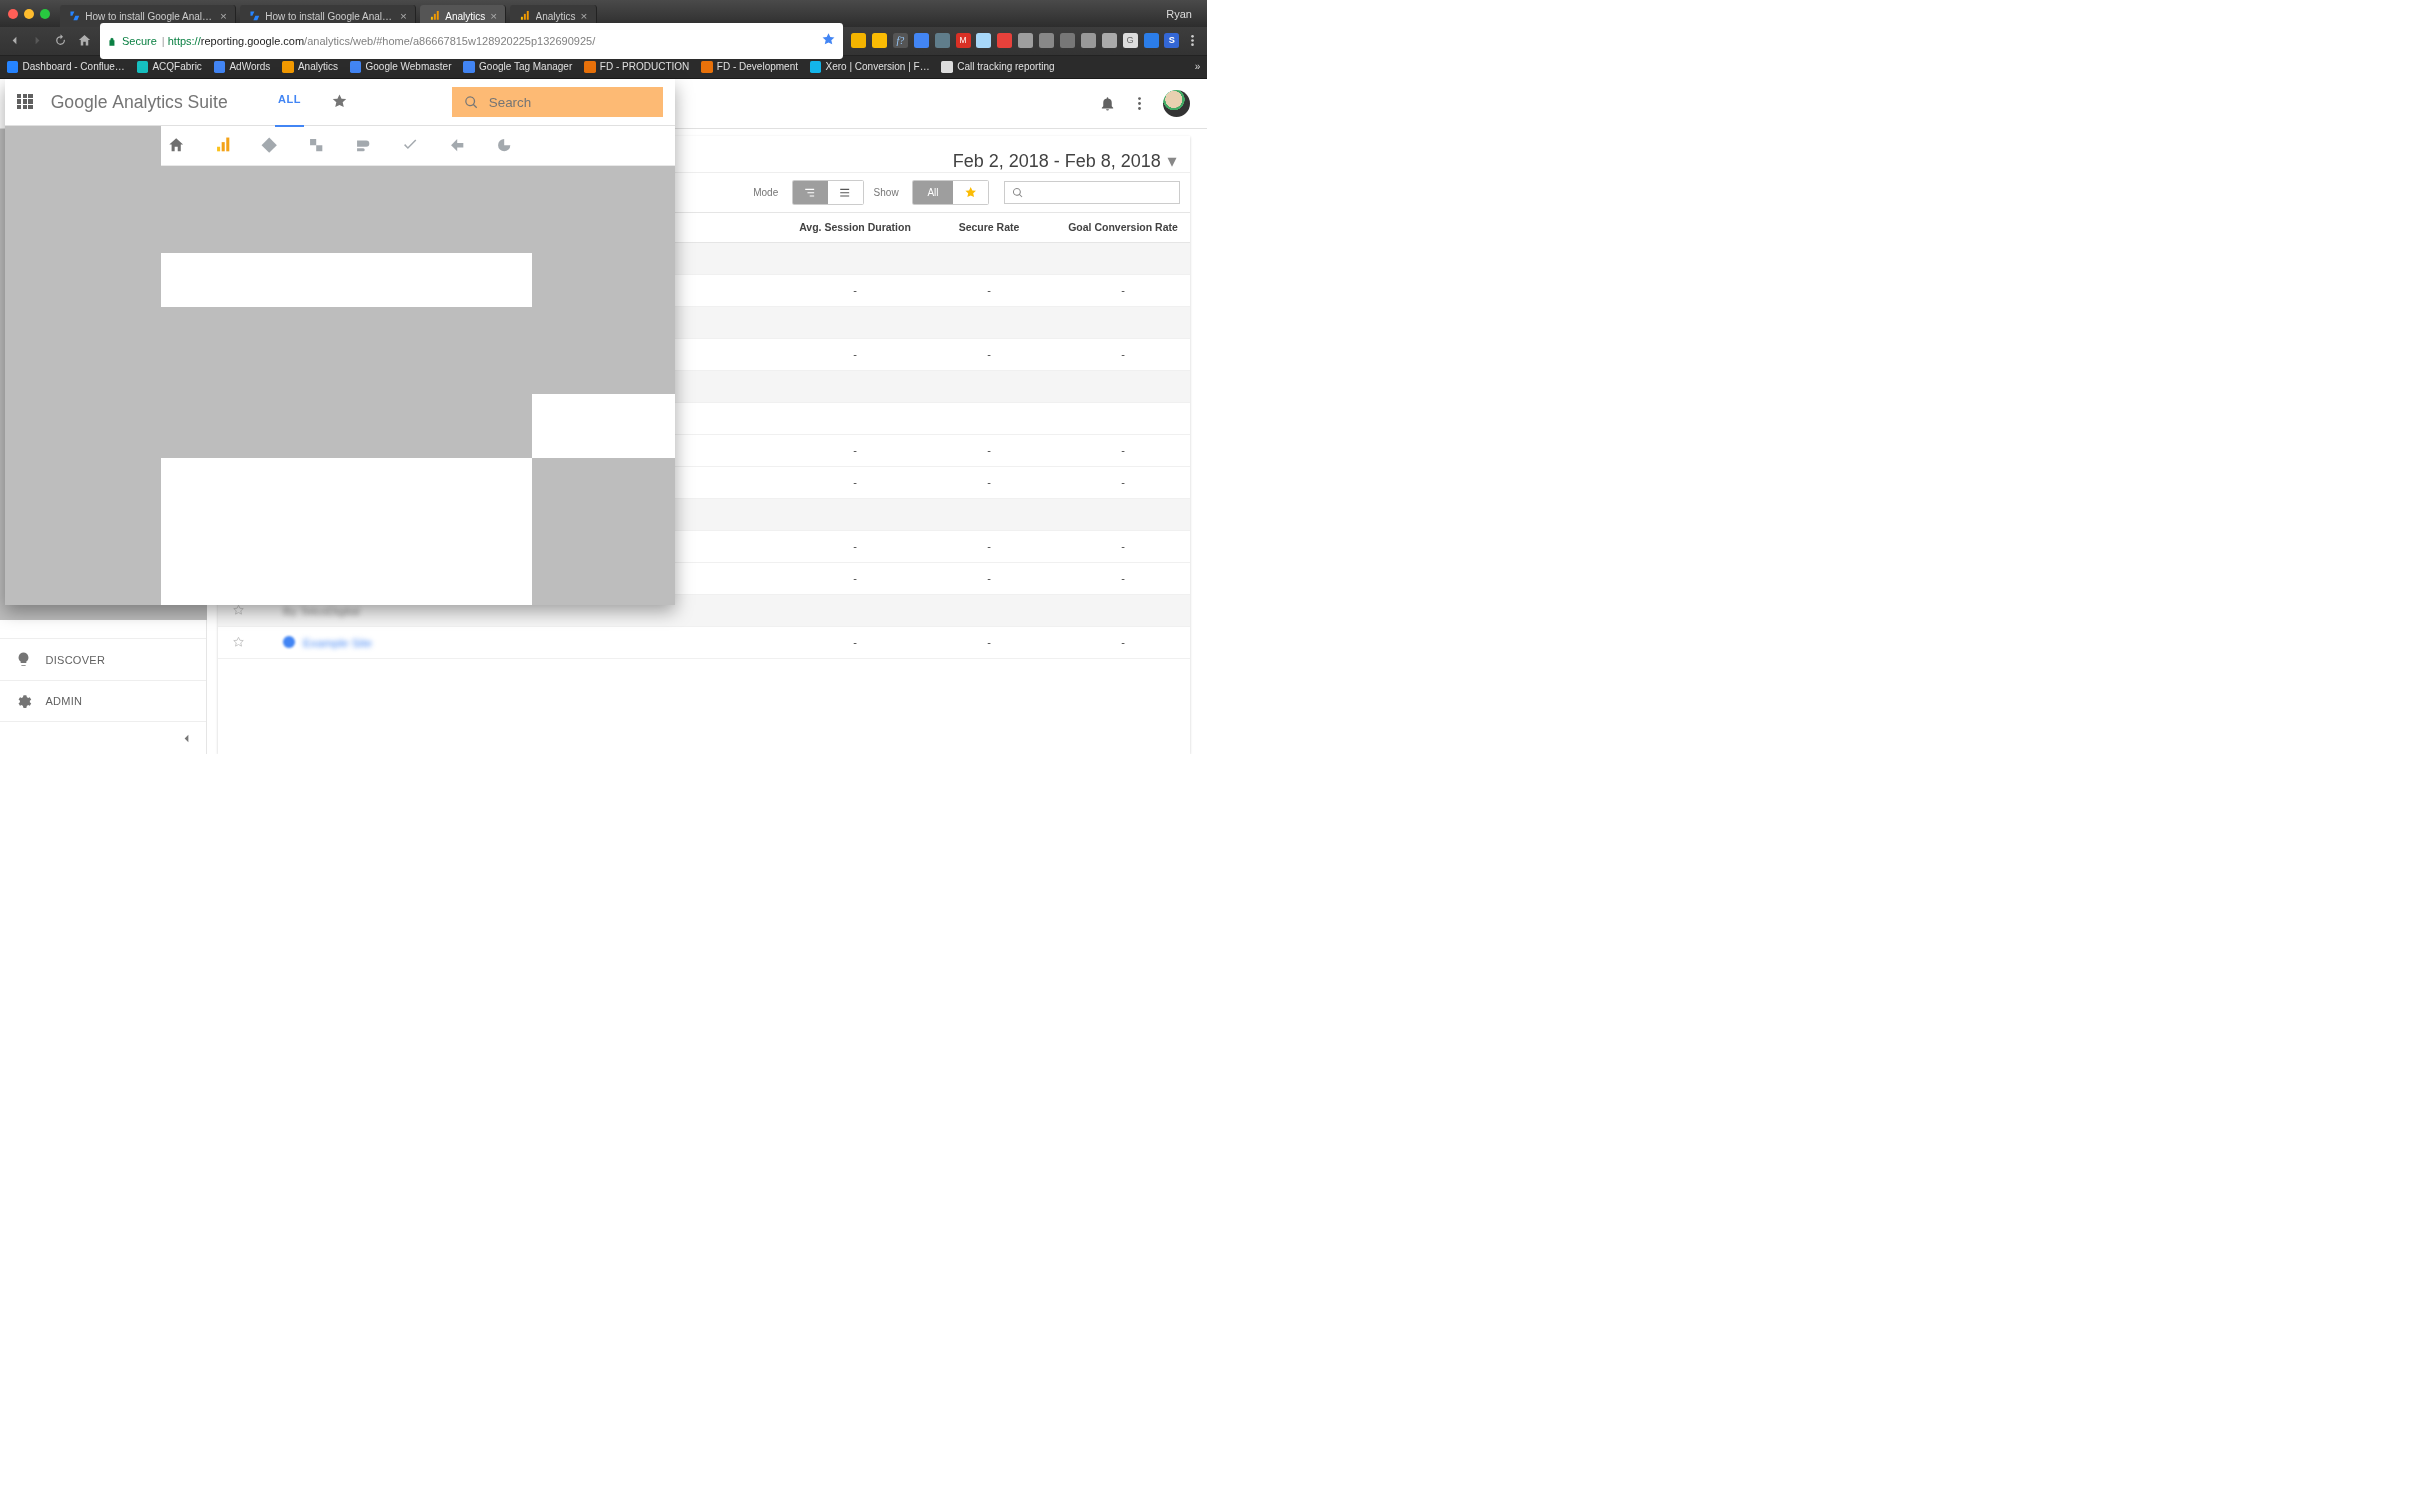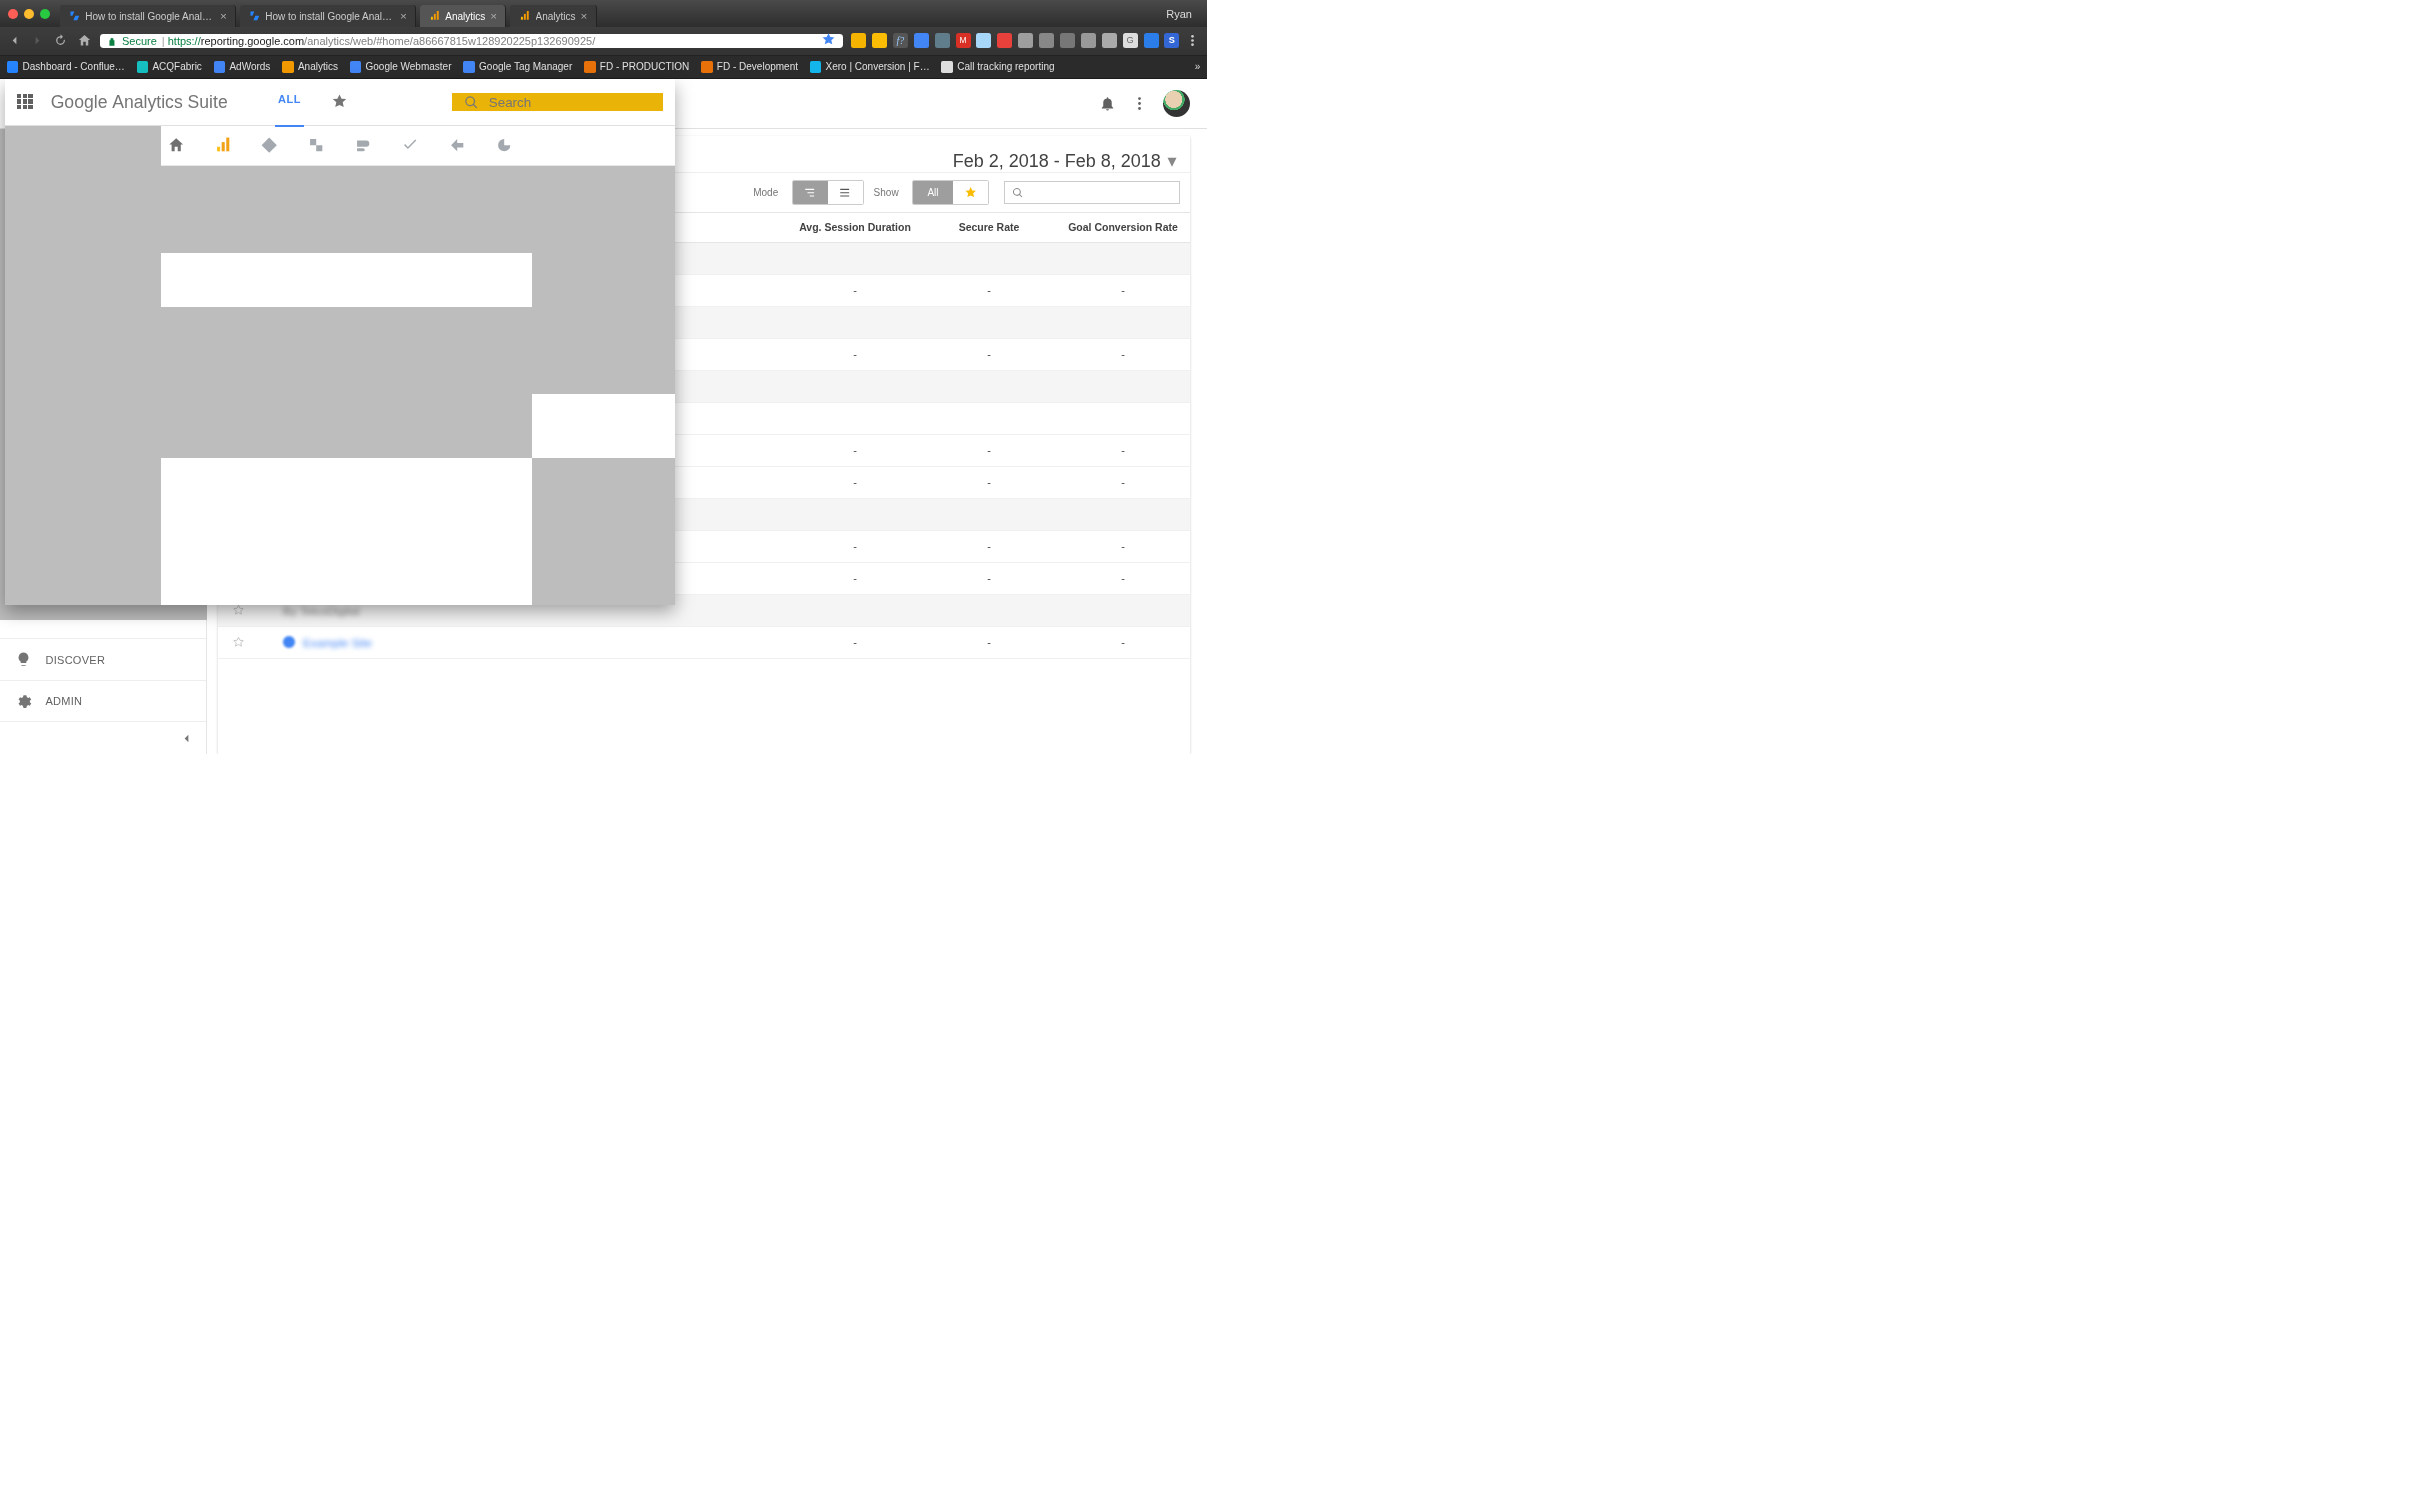--- a/index.html
+++ b/index.html
@@ -25,21 +25,21 @@
   .chrome-tab .x{ color:#aaa; font-size:11.7px; line-height:1;}
   .titlebar-right{ margin-left:auto; color:#ddd; font-size:11px; padding-right:6.7px;}
 
   .omnibar{
     height:28.5px; background:linear-gradient(#3d3d3d,#333); display:flex; align-items:center;
     padding:0 6.7px; gap:8.4px; color:#ccc; border-bottom:0.8px solid #222;
   }
   .nav-ico{ width:15px;height:15px; opacity:.8;}
   .starbox{width:15px;height:15px;}
   .addr{
-    flex:1; height:14px; background:#fff; border-radius:3.4px; display:flex; align-items:center;
+    flex:1; height:36px; background:#fff; border-radius:3.4px; display:flex; align-items:center;
     padding:0 6.7px; font-size:11px; color:#333;
   }
   .addr .lock{ width:10px;height:10px; background:#0b8043; clip-path:polygon(25% 45%,25% 100%,75% 100%,75% 45%,65% 45%,65% 30%,50% 20%,35% 30%,35% 45%); margin-right:5px;}
   .addr .secure{ color:#0b8043; font-weight:500; margin-right:5px;}
   .addr .proto{ color:#0b8043;}
   .addr .host{ color:#222;}
   .addr .path{ color:#808080;}
   .addr .star{ margin-left:auto; color:#4285f4; }
   .ext-icons{ display:flex; gap:5.9px;}
   .ext-icons .ei{ width:15px;height:15px;border-radius:2.5px;}
@@ -126,21 +126,21 @@
     height:47px; display:flex; align-items:center; gap:17px; padding:0 11.7px; border-bottom:0.8px solid #e0e0e0;
   }
   .apps-grid{ width:17px;height:17px; display:grid; grid-template-columns:repeat(3,4.2px); grid-auto-rows:4.2px; gap:1.7px;}
   .apps-grid span{ background:#606060;}
   .ov-logo{ font-size:17.6px; color:#757575; -webkit-font-smoothing:antialiased;}
   .ov-tabs{ display:flex; gap:23.5px; margin-left:30px;}
   .ov-tab{ font-size:11px; letter-spacing:0.5px; color:#757575; padding:15px 3.4px; }
   .ov-tab.active{ color:#4285f4; font-weight:600; border-bottom:2.5px solid #4285f4;}
   .ov-star-tab svg{ width:17px;height:17px; fill:#757575;}
   .ov-search{
-    margin-left:auto; width:211px; height:18px; background:#eab308; display:flex; align-items:center;
+    margin-left:auto; width:211px; height:30px; background:#fdba74; display:flex; align-items:center;
     padding:0 11.7px; gap:10px; color:#777;
   }
   .ov-search svg{ width:17px;height:17px; fill:#777;}
   .ov-search input{ border:0;outline:0;background:transparent; font-size:13.4px; color:#555; width:100%;}
   .ov-prod-row{
     height:40px; display:flex; align-items:center; justify-content:center; gap:28.5px;
     border-bottom:0.8px solid #e8e8e8;
   }
   .ov-prod-row .pi{ width:18.4px; height:18.4px; opacity:.9;}
   

